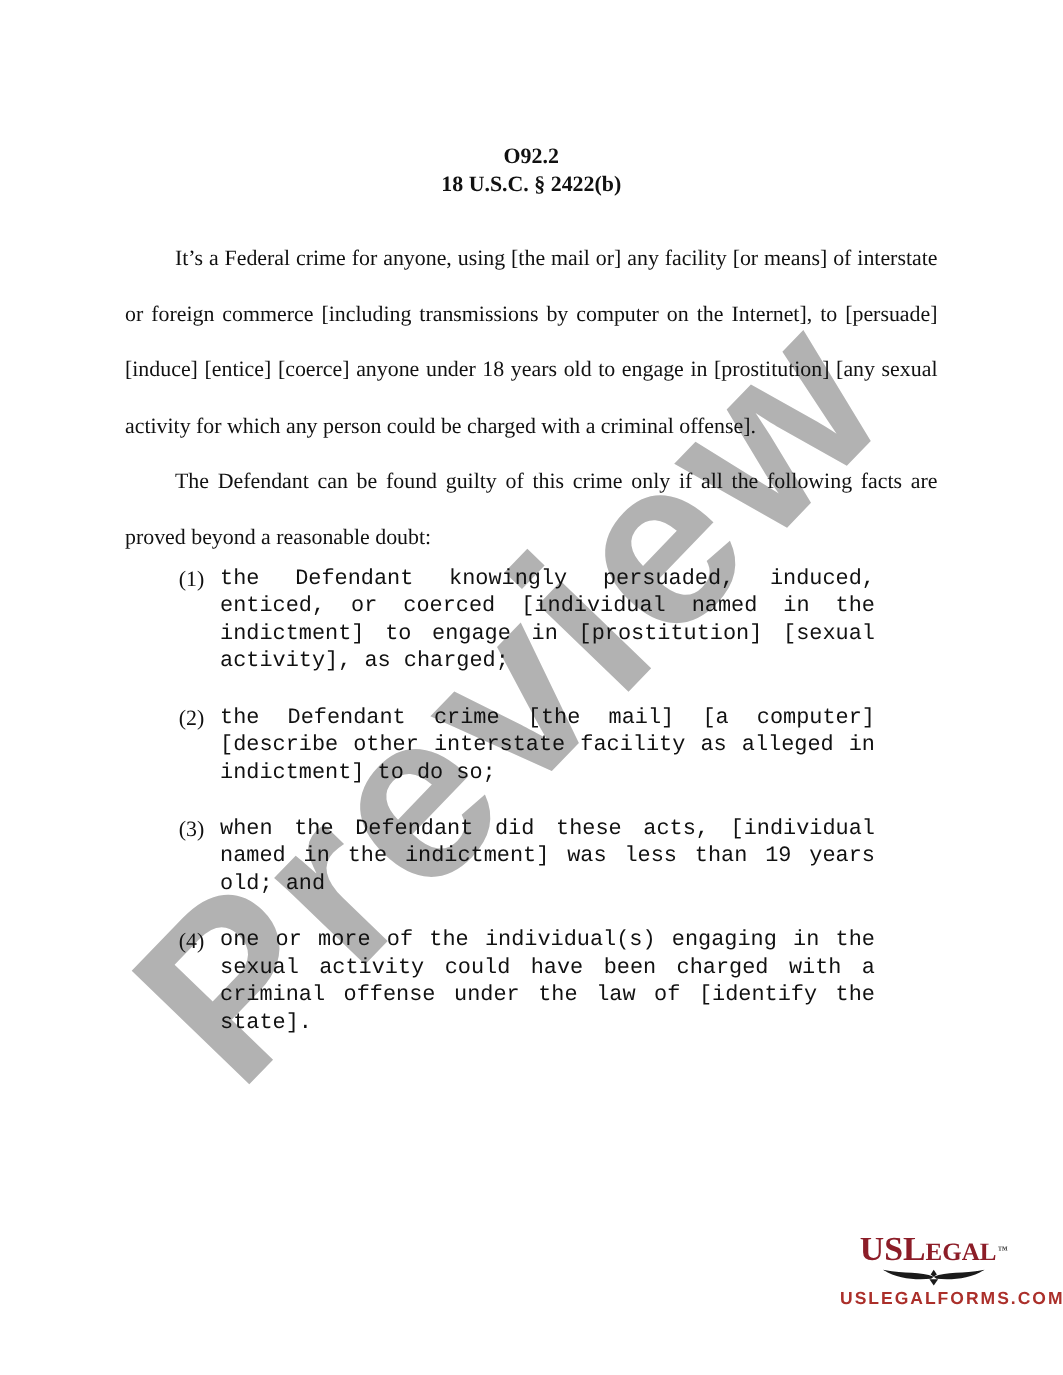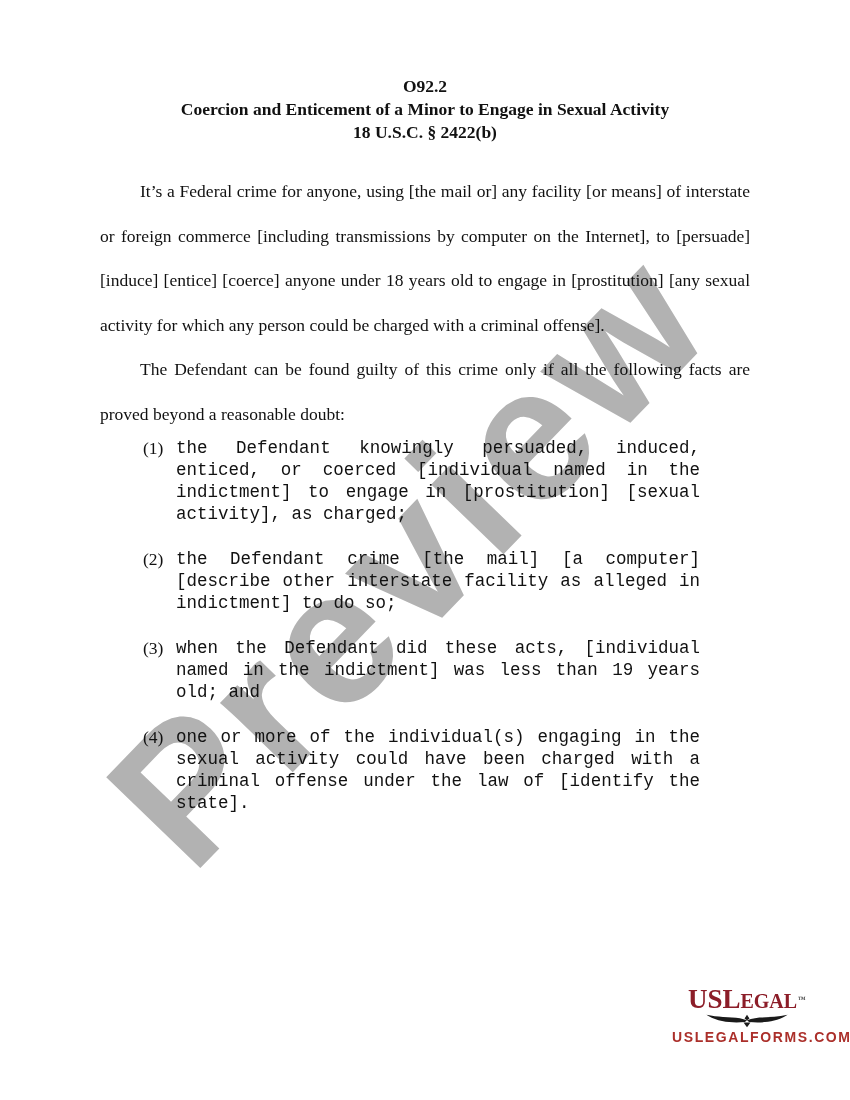--- a/index.html
+++ b/index.html
@@ -28,21 +28,21 @@
     letter-spacing: 6px;
     color: var(--watermark-color, #b2b2b2);
     white-space: nowrap;
     z-index: 0;
     user-select: none;
   }
   
   .content {
     position: relative;
     z-index: 1;
-    padding: 75px 100px 0 100px;
+    padding: 113px 100px 0 100px;
     width: 650px;
   }
   .title-block {
     text-align: center;
     font-weight: bold;
     font-size: 17.5px;
     line-height: 23px;
   }
   .para {
     font-size: 17.5px;
@@ -116,21 +116,20 @@
 <body>
 
 <div class="page">
 
   <div class="watermark">Preview</div>
 
   <div class="content">
 
     <div class="title-block">
       <div>O92.2</div>
-      <div>Coercion and Enticement of a Minor to Engage in Sexual Activity</div>
       <div>18 U.S.C. § 2422(b)</div>
     </div>
 
     <p class="para intro">It’s a Federal crime for anyone, using [the mail or] any facility [or means] of interstate or foreign commerce [including transmissions by computer on the Internet], to [persuade] [induce] [entice] [coerce] anyone under 18 years old to engage in [prostitution] [any sexual activity for which any person could be charged with a criminal offense].</p>
 
     <p class="para">The Defendant can be found guilty of this crime only if all the following facts are proved beyond a reasonable doubt:</p>
 
     <div class="elements-list">
 
         <div class="element-item">

